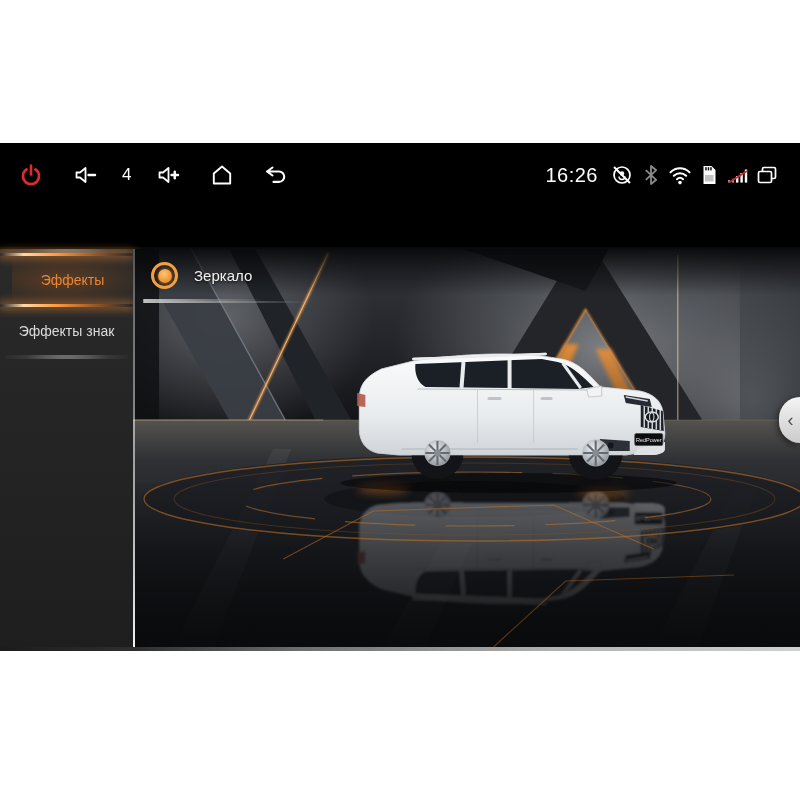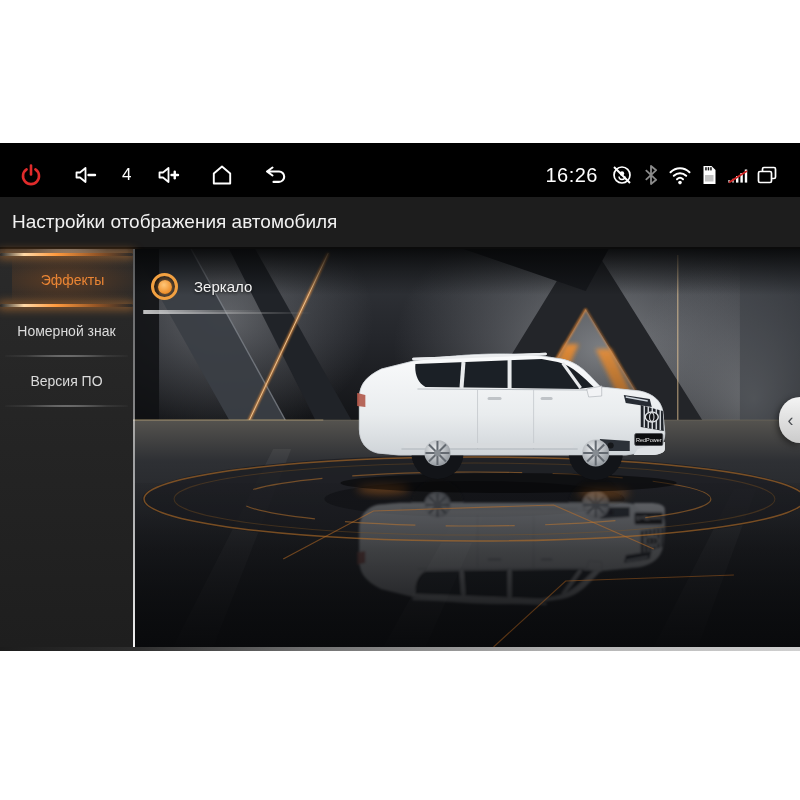--- a/index.html
+++ b/index.html
@@ -31,21 +31,21 @@
     box-shadow:0 0 10px 2px rgba(255,150,55,.55);}
   .side-item.selected{color:#ea8534;background:radial-gradient(ellipse 95% 75% at 42% 50%, rgba(195,98,25,.32), rgba(0,0,0,0) 78%);margin-left:12px;}
 
   
   .scene{flex:1;position:relative;background:#15171a;overflow:hidden;}
   .scene-divider{position:absolute;left:0;top:0;bottom:0;width:2px;z-index:30;
     background:linear-gradient(180deg, rgba(255,255,255,.30), rgba(255,255,255,.55) 55%, rgba(255,255,255,.95));}
   .scene svg.backdrop{position:absolute;inset:0;width:100%;height:100%;display:block;}
 
   
-  .options{position:absolute;top:14px;left:10px;width:260px;z-index:20;}
+  .options{position:absolute;top:3px;left:10px;width:260px;z-index:20;}
   .opt-row{height:47px;display:flex;align-items:center;gap:16px;padding-left:8px;cursor:pointer;}
   .radio{width:21px;height:21px;border-radius:50%;border:3px solid;box-sizing:content-box;display:flex;align-items:center;justify-content:center;background:rgba(18,14,10,.35);}
   .radio .dot{width:14px;height:14px;border-radius:50%;}
   .radio.orange{border-color:#f2a142;}
   .radio.orange .dot{background:radial-gradient(circle at 42% 35%, #ffc678, #ee8c26 75%);box-shadow:0 0 7px rgba(255,155,60,.7);}
   .radio.white{border-color:#f3f3f3;}
   .radio.white .dot{background:#ffffff;}
   .opt-label{color:#f2f2f2;font-size:15px;text-shadow:0 1px 3px rgba(0,0,0,.85);}
   .opt-divider{height:2px;border-radius:2px;background:linear-gradient(90deg, rgba(235,235,235,.8), rgba(170,170,170,.45) 50%, rgba(120,120,120,0) 85%);}
   .opt-divider.d1{width:142px;}
@@ -143,41 +143,35 @@
       </div>
       <div class="sb-icon">
         <svg viewBox="0 0 24 24">
             <rect x="7.5" y="4.5" width="13" height="11" rx="1.5" fill="none" stroke="#fff" stroke-width="1.7"></rect>
             <rect x="3.5" y="8.5" width="13" height="11" rx="1.5" fill="#000" stroke="#fff" stroke-width="1.7"></rect>
           </svg>
       </div>
     </div>
   </div>
 
-  <div class="title-bar">
-    <div class="title">Настройки отображения автомобиля</div>
-  </div>
 
   <div class="content">
 
     <div class="sidebar">
       <div class="side-divider"></div>
       <div class="side-divider"></div>
       <div class="side-divider glow"></div>
       <div class="side-item selected">
           <span>Эффекты</span>
         </div>
       <div class="side-divider glow"></div>
       <div class="side-item">
-          <span>Номерной знак</span>
+          <span>Эффекты знак</span>
         </div>
       <div class="side-divider"></div>
-      <div class="side-item">
-          <span>Версия ПО</span>
-        </div>
       <div class="side-divider"></div>
     </div>
 
     <div class="scene">
       <div class="scene-divider"></div>
 
       <svg class="backdrop" viewBox="0 0 666 398" preserveAspectRatio="none">
         <defs>
           <linearGradient id="bgGrad" x1="0" y1="0" x2="0" y2="1">
             <stop offset="0" stop-color="#34373c"></stop>

